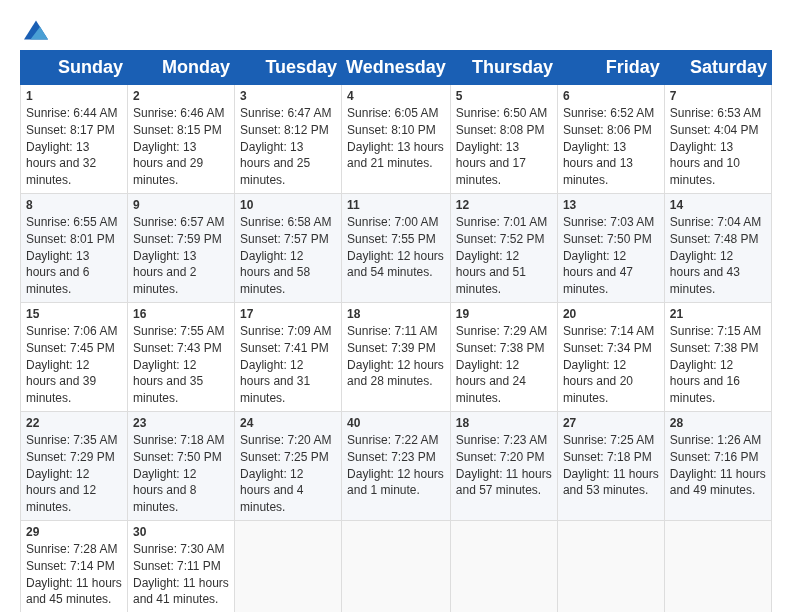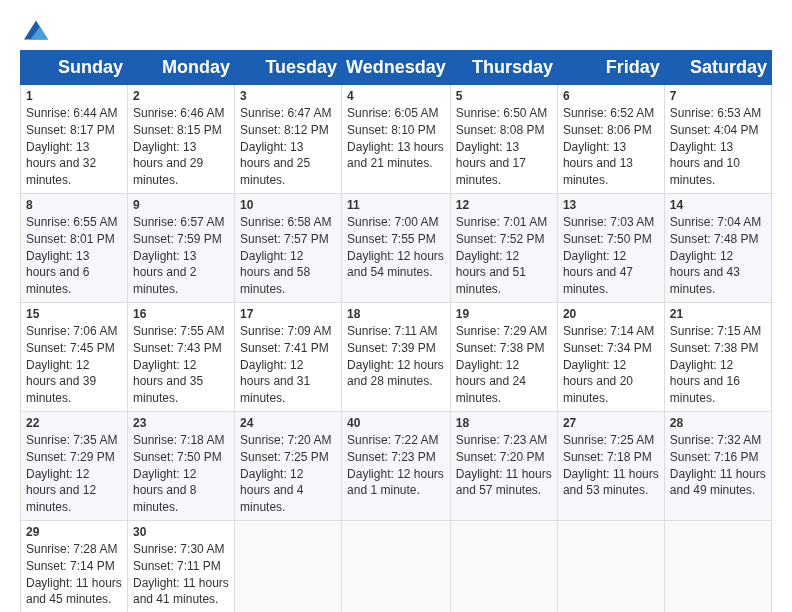--- a/index.html
+++ b/index.html
@@ -346,21 +346,21 @@
           <span class="day-number">27</span>
           <div class="day-info">
             <span>Sunrise: 7:25 AM</span><br>
             <span>Sunset: 7:18 PM</span><br>
             <span>Daylight: 11 hours and 53 minutes.</span>
           </div>
         </td>
         <td>
           <span class="day-number">28</span>
           <div class="day-info">
-            <span>Sunrise: 7:32 AM</span><br>
+            <span>Sunrise: 1:26 AM</span><br>
             <span>Sunset: 7:16 PM</span><br>
             <span>Daylight: 11 hours and 49 minutes.</span>
           </div>
         </td>
       </tr>
       <tr>
         <td>
           <span class="day-number">29</span>
           <div class="day-info">
             <span>Sunrise: 7:28 AM</span><br>

